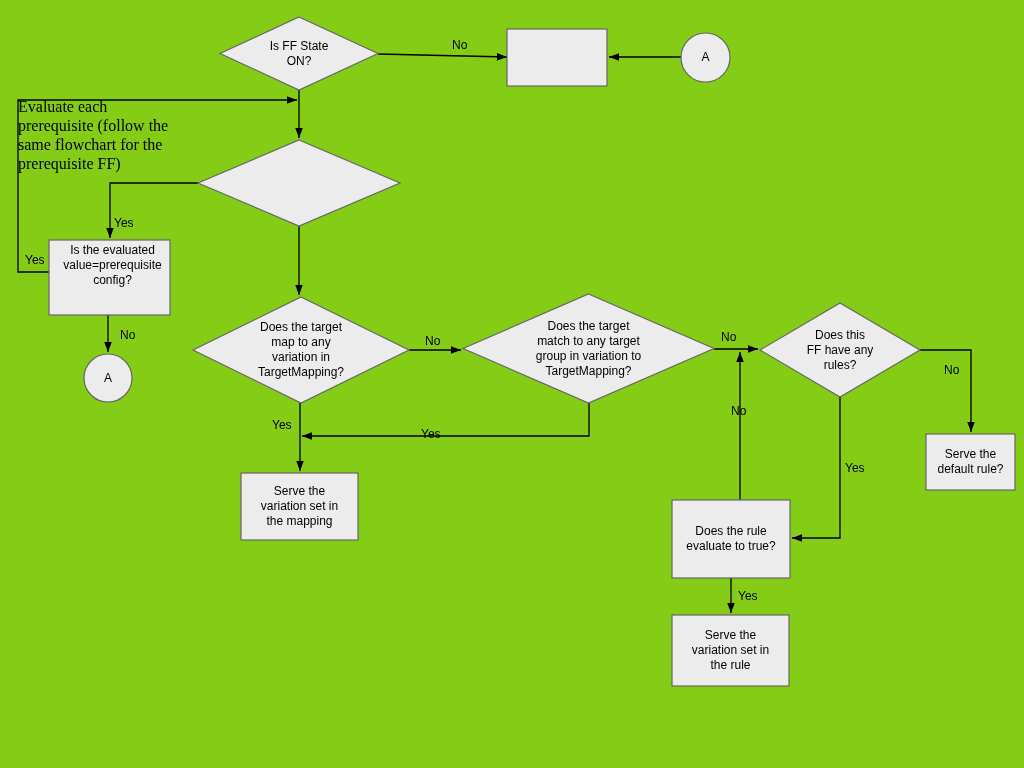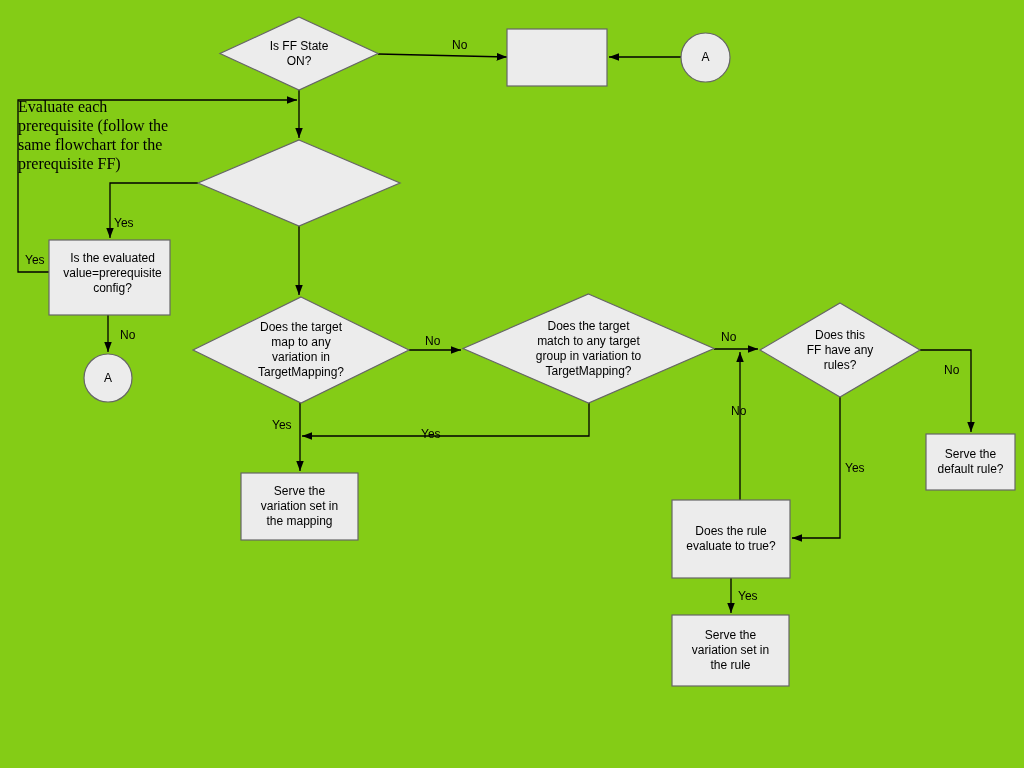--- a/index.html
+++ b/index.html
@@ -127,21 +127,21 @@
     </g>
   </svg>
 
   <div class="node-text" style="left:224px; top:17px; width:150px; height:73px;">Is FF State
 ON?</div>
 
 
   <div class="node-text" style="left:681px; top:33px; width:49px; height:49px;">A</div>
 
 
-  <div class="node-text" style="left:49px; top:236px; width:127px; height:75px;">Is the evaluated
+  <div class="node-text" style="left:49px; top:228px; width:127px; height:75px;">Is the evaluated
 value=prerequisite
 config?</div>
 
   <div class="node-text" style="left:84px; top:354px; width:48px; height:48px;">A</div>
 
   <div class="node-text" style="left:221px; top:297px; width:160px; height:106px;">Does the target
 map to any
 variation in
 TargetMapping?</div>
 

